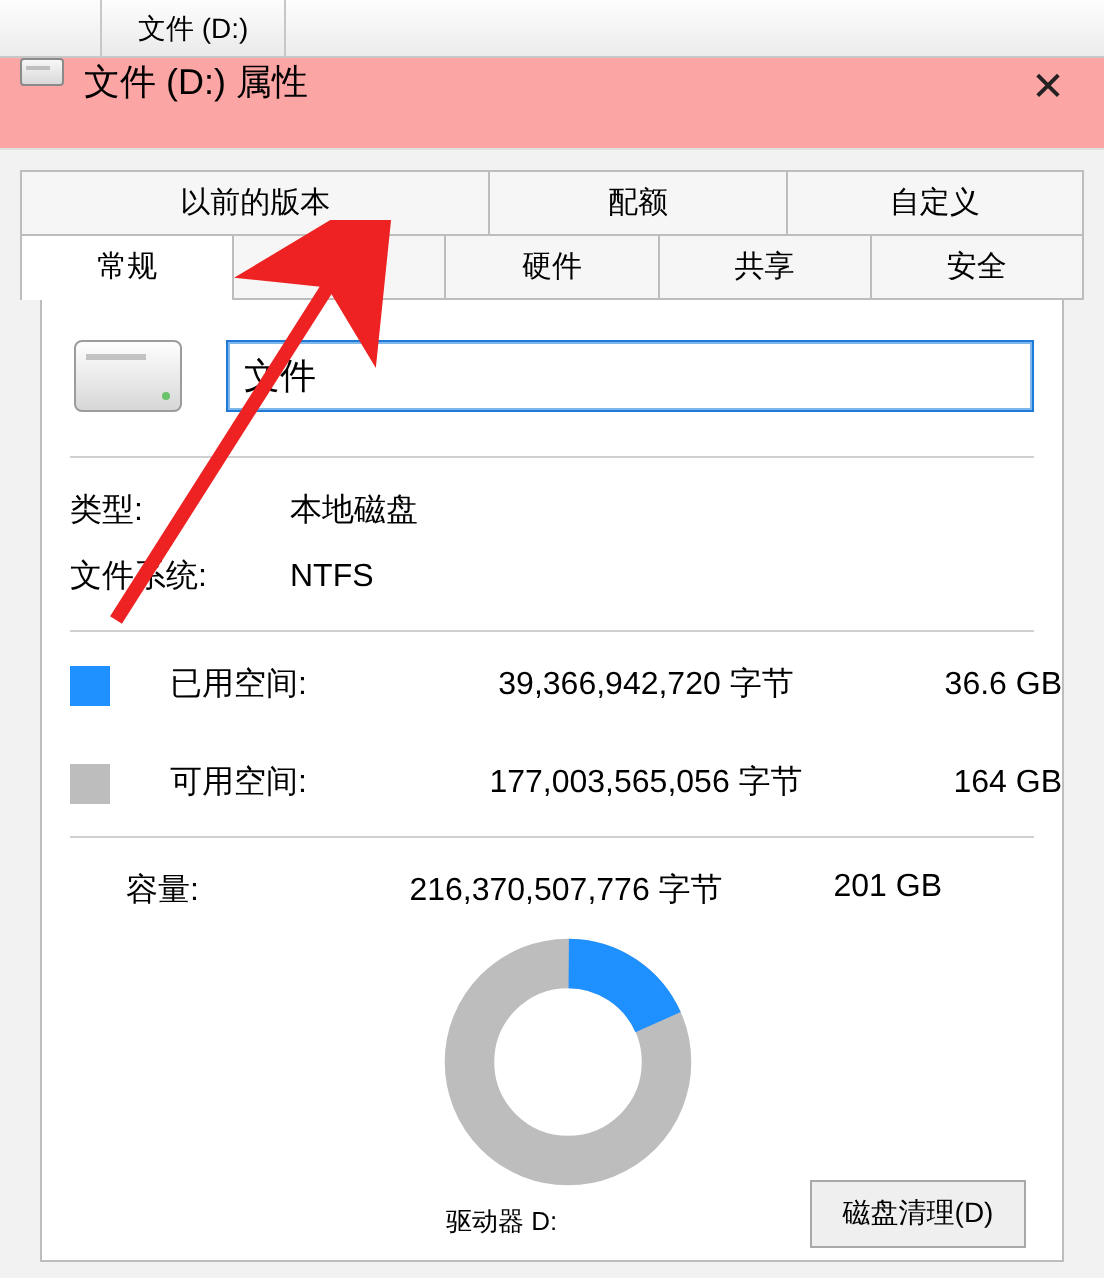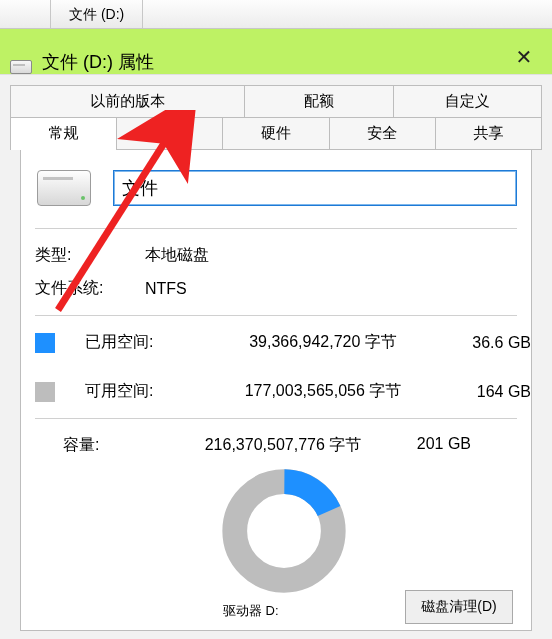--- a/index.html
+++ b/index.html
@@ -29,24 +29,24 @@
     line-height: 28px;
     padding: 0 18px 0 18px;
     border-left: 1px solid #c7c7c7;
     border-right: 1px solid #c7c7c7;
     background: linear-gradient(#fdfdfd,#eaeaea);
     font-size: 14px;
   }
   
   .titlebar {
     display: flex;
-    align-items: flex-end;
+    align-items: flex-start;
     height: 45px;
     padding: 0 8px 0 10px;
-    background: #bef264;
+    background: #fca5a5;
     border-bottom: 1px solid #e0e0e0;
   }
   .titlebar .drive-icon {
     width: 20px;
     height: 12px;
     margin-right: 10px;
     background: linear-gradient(#f7f7f7,#d9d9d9);
     border: 1px solid #8a8a8a;
     border-radius: 2px;
     position: relative;
@@ -240,22 +240,22 @@
 <div class="tabs-wrap">
   <div class="tabs-row">
     <div class="tab" style="flex:1.6">以前的版本</div>
     <div class="tab">配额</div>
     <div class="tab">自定义</div>
   </div>
   <div class="tabs-row row2">
     <div class="tab active">常规</div>
     <div class="tab">工具</div>
     <div class="tab">硬件</div>
+    <div class="tab">共享</div>
     <div class="tab">安全</div>
-    <div class="tab">共享</div>
   </div>
 
   <div class="content">
 
     <div class="row-drive">
       <div class="bigicon"></div>
       <div class="name-input">
         <span>文件</span>
       </div>
     </div>

